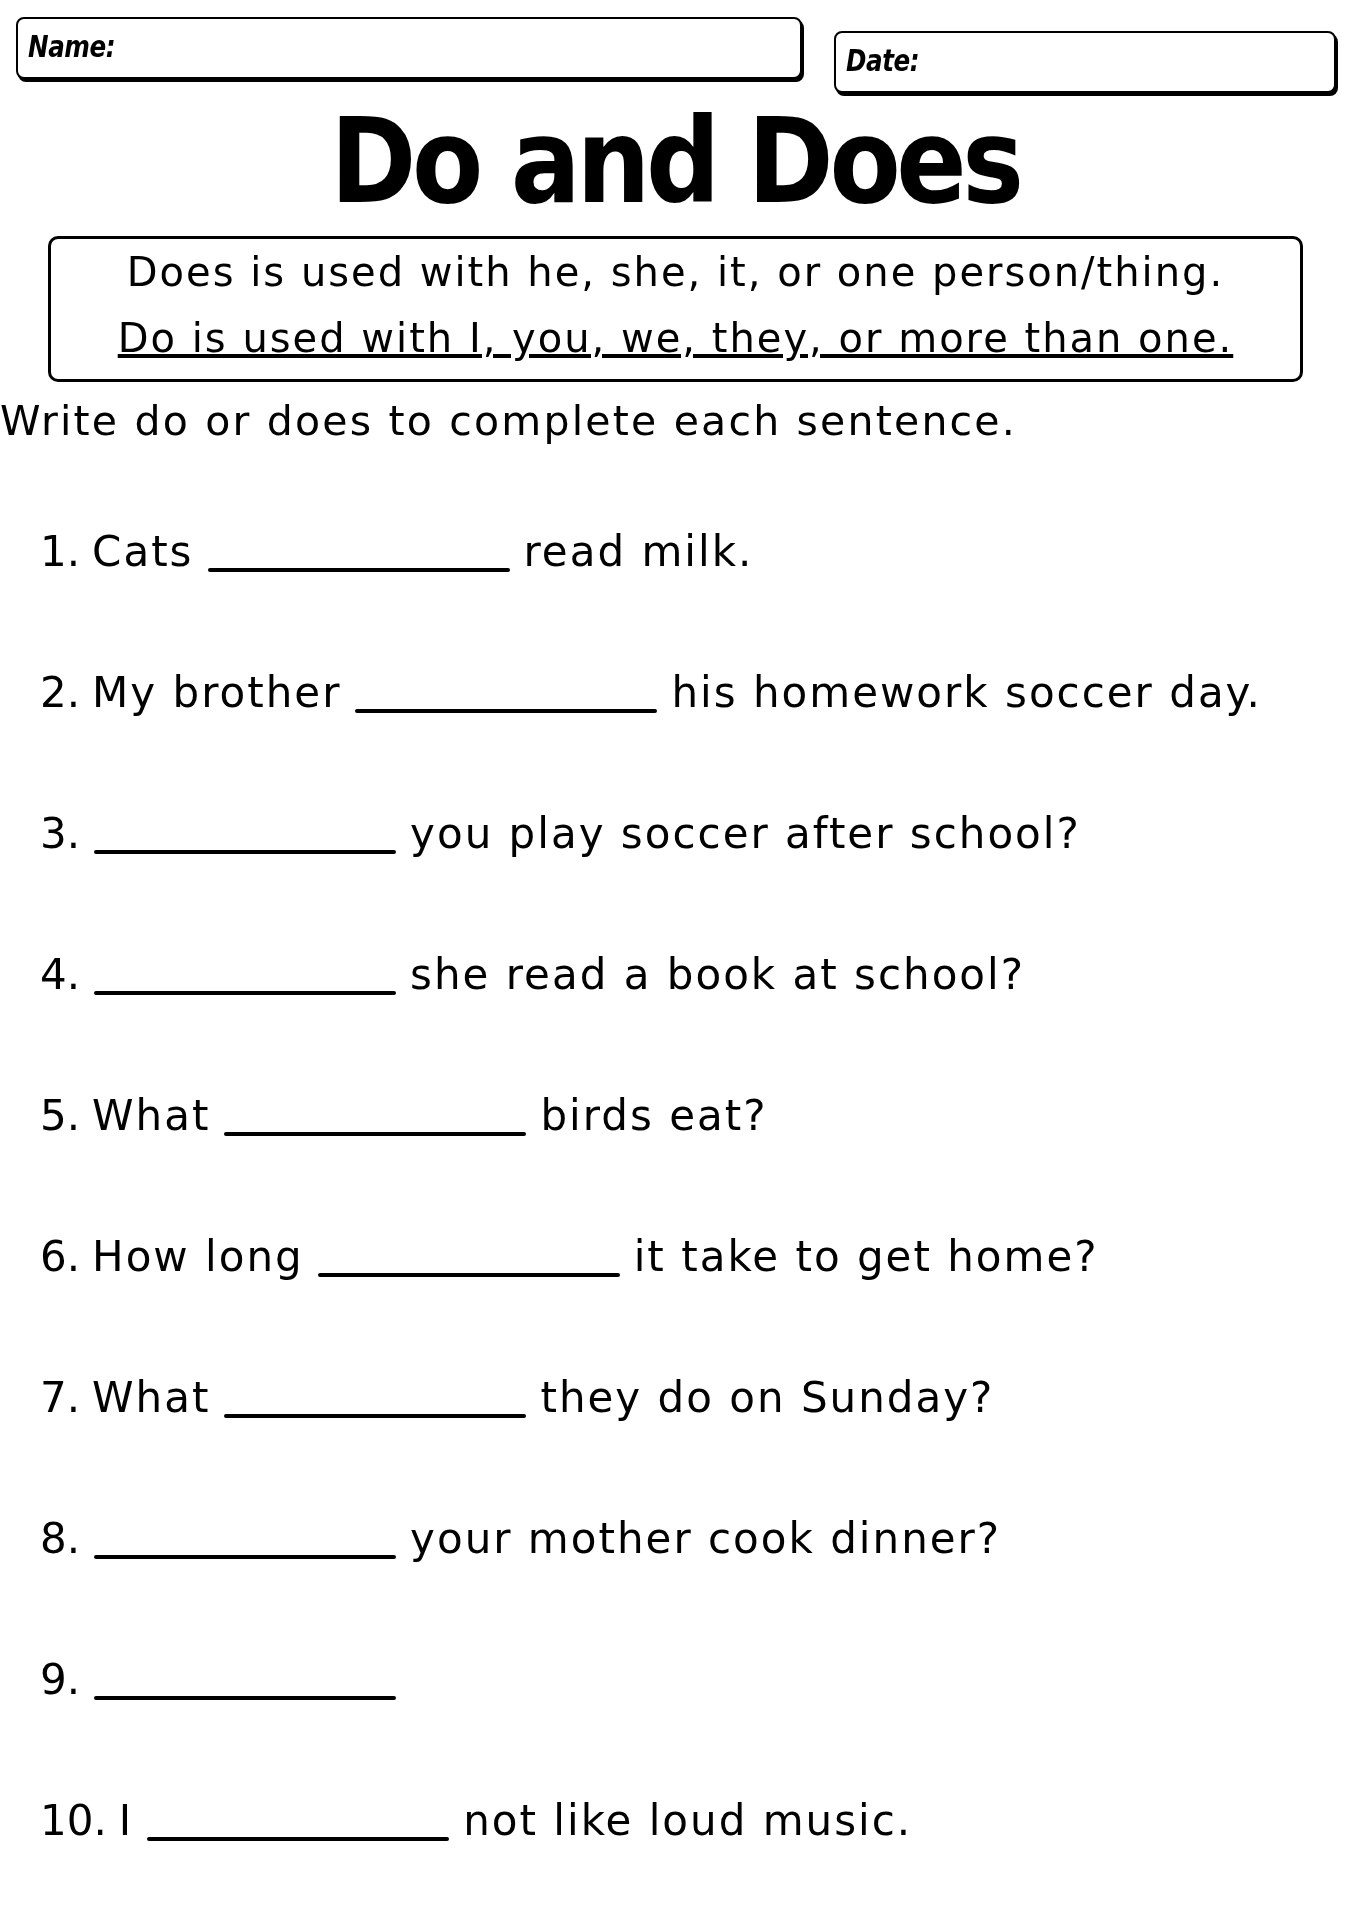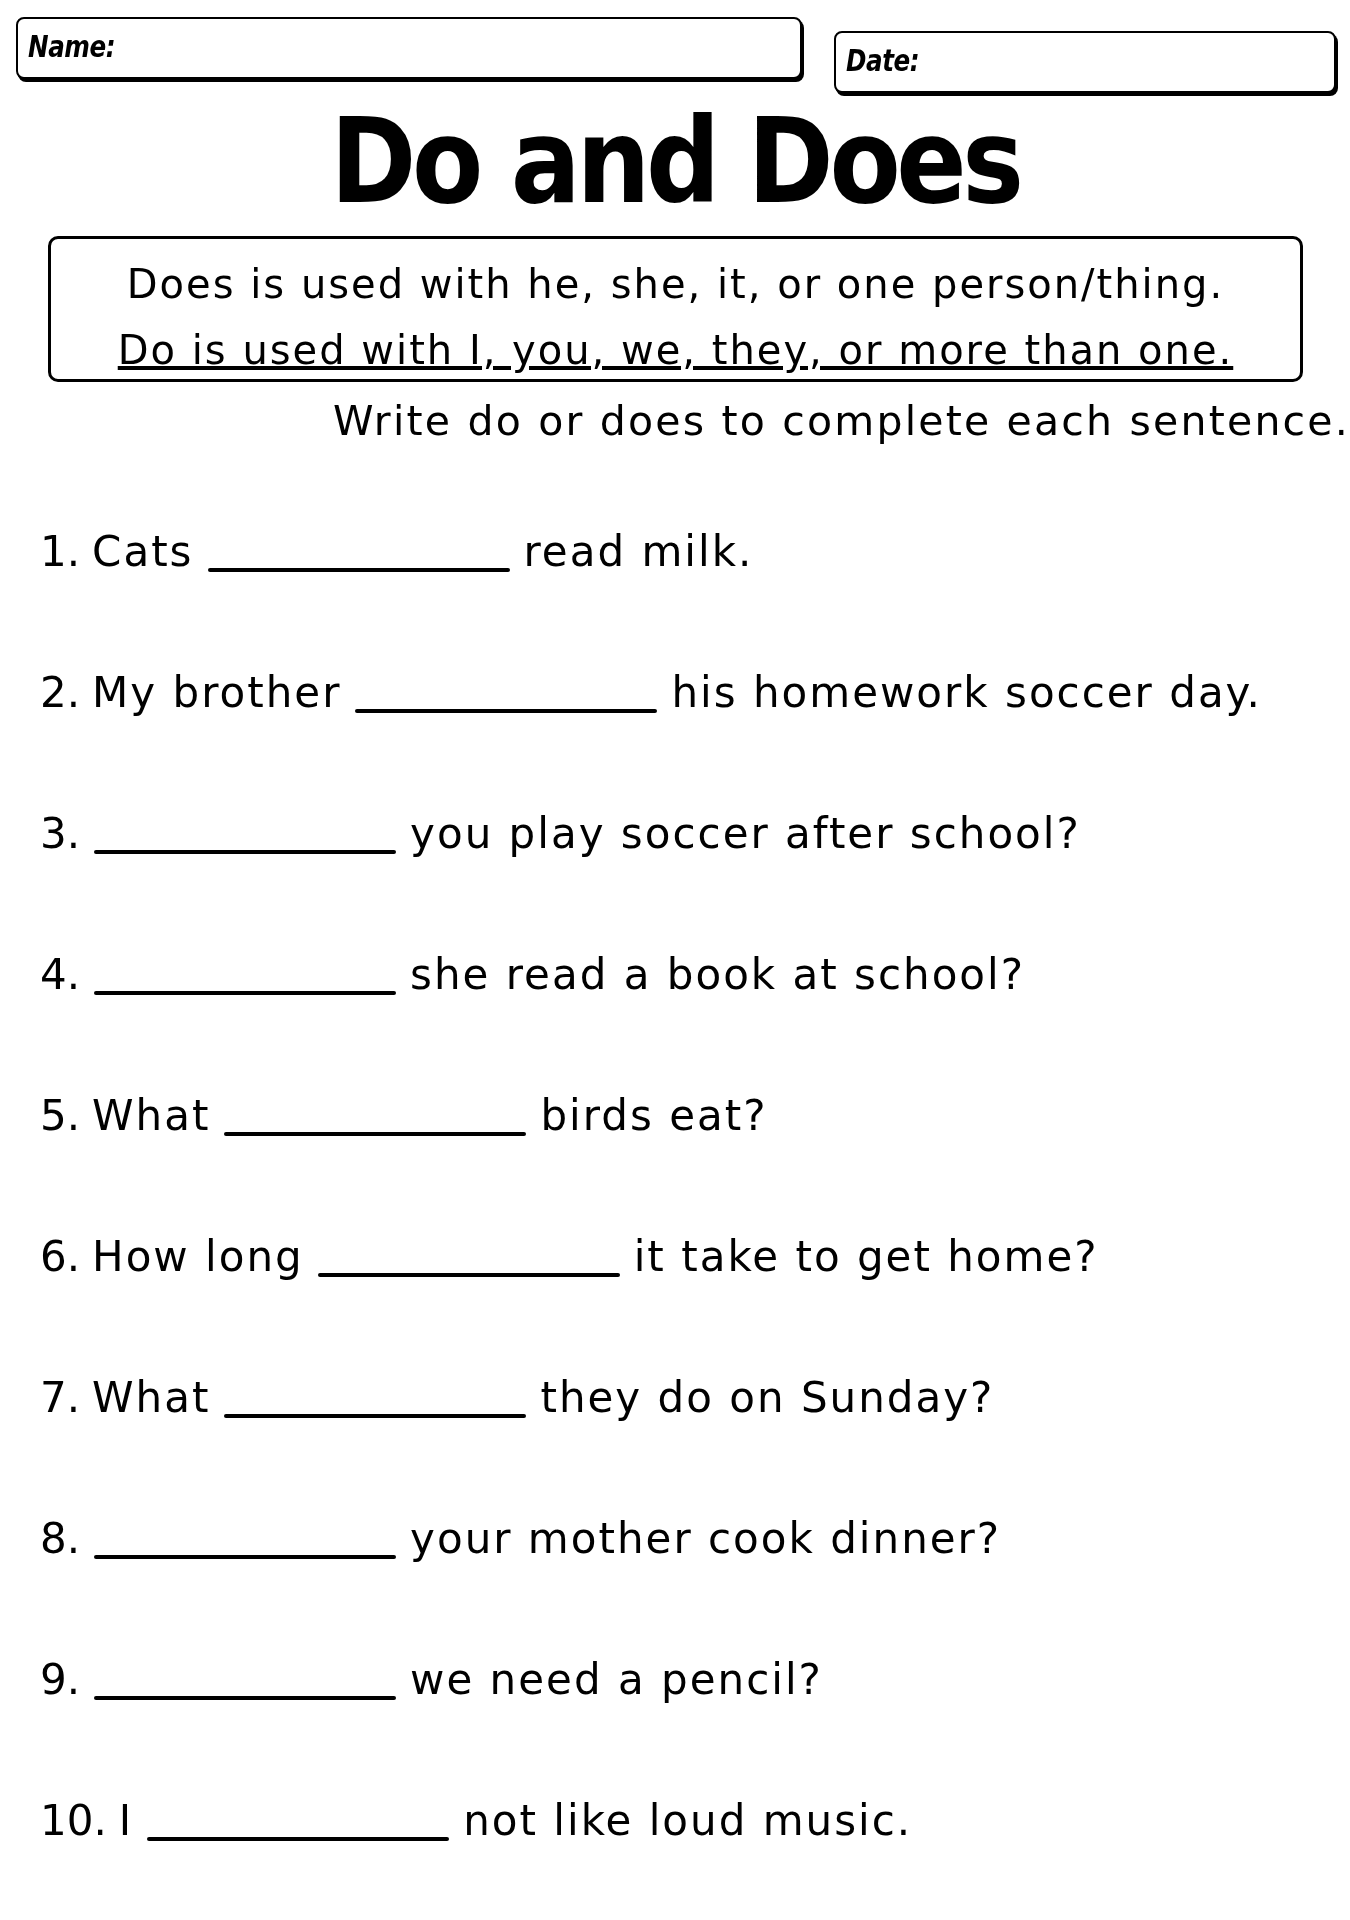--- a/index.html
+++ b/index.html
@@ -70,31 +70,30 @@
     .rule-line {
       position: absolute;
       left: 0;
       width: 100%;
       text-align: center;
       font-family: "DejaVu Sans", sans-serif;
       font-size: 40px;
       line-height: 48px;
       letter-spacing: 2px;
       white-space: nowrap;
-      margin-top: 12px;
     }
     .rule-line.l1 { top: 9px; }
     .rule-line.l2 { top: 75px; text-decoration: underline; }
 
     .instruction {
       position: absolute;
       left: 0;
       width: 1350px;
       top: 396px;
-      text-align: right;
+      text-align: left;
       font-family: "DejaVu Sans", sans-serif;
       font-size: 41px;
       line-height: 50px;
       letter-spacing: 2.2px;
       white-space: nowrap;
     }
 
     .questions {
       position: absolute;
       left: 40px;
@@ -188,21 +187,20 @@
     <span class="q-text">they do on Sunday?</span>
   </div>
   <div class="q-row" style="top:987px">
     <span class="q-num">8.</span>
     <span class="q-blank lead"></span>
     <span class="q-text">your mother cook dinner?</span>
   </div>
   <div class="q-row" style="top:1128px">
     <span class="q-num">9.</span>
     <span class="q-blank lead"></span>
-    <span class="q-text">we need a pencil?</span>
   </div>
   <div class="q-row" style="top:1269px">
     <span class="q-num">10.</span>
     <span class="q-text">I</span>
     <span class="q-blank"></span>
     <span class="q-text">not like loud music.</span>
   </div>
 </div>
 
 </body></html>

